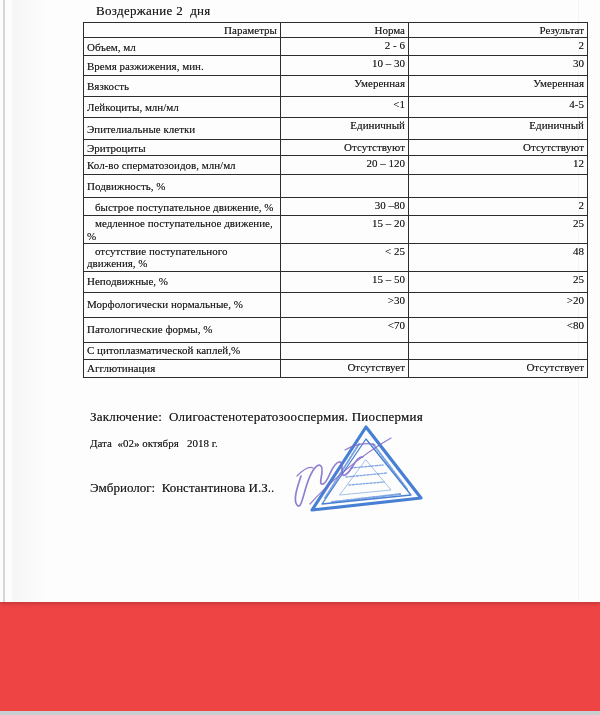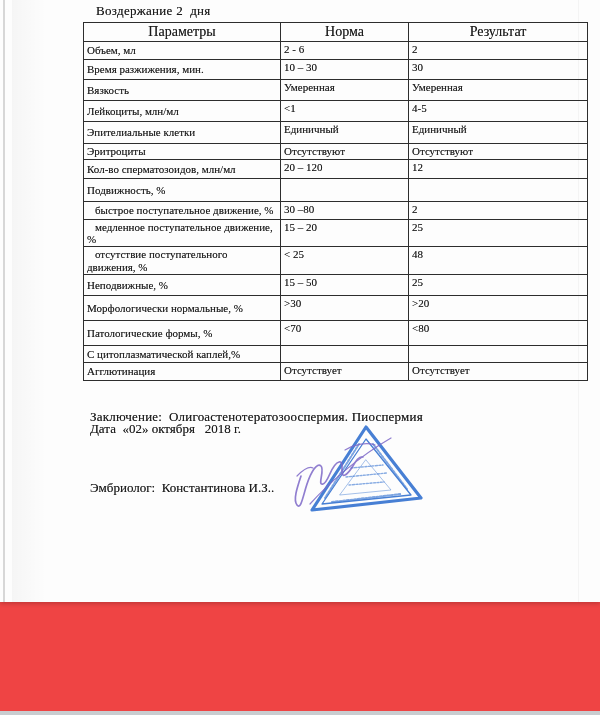--- a/index.html
+++ b/index.html
@@ -10,28 +10,28 @@
   .edge-line{position:absolute;left:3px;top:0;width:2px;height:602px;background:#d7d7d7;}
   .scan-shade{position:absolute;left:12px;top:0;width:34px;height:602px;
               background:linear-gradient(90deg,rgba(0,0,0,.03),rgba(0,0,0,0));}
   .fold-line{position:absolute;left:578px;top:0;width:1px;height:602px;background:rgba(0,0,0,.035);}
   .title{position:absolute;left:96px;top:3px;font-size:13px;letter-spacing:.3px;white-space:pre;
          text-shadow:0 0 .3px rgba(0,0,0,.55);}
   table.results{position:absolute;left:83px;top:22px;width:504px;border-collapse:collapse;
                 table-layout:fixed;font-size:11px;line-height:1.12;
                 text-shadow:0 0 .3px rgba(0,0,0,.5);}
   .results th,.results td{border:1px solid #2d2d2d;overflow:hidden;padding:1px 3px;}
-  .results th{font-weight:normal;text-align:center;font-size:14px;vertical-align:middle;}
+  .results th{font-weight:normal;text-align:right;font-size:11px;vertical-align:middle;}
   td.param{text-align:left;vertical-align:middle;white-space:nowrap;margin-left:46px;}
   td.param.sub{text-indent:8px;}
   td.param.wrap{white-space:normal;}
-  td.val{text-align:left;vertical-align:top;white-space:nowrap;}
+  td.val{text-align:right;vertical-align:top;white-space:nowrap;}
   .conclusion{position:absolute;left:90px;top:409px;font-size:13px;font-weight:normal;
               letter-spacing:.2px;white-space:pre;text-shadow:0 0 .3px rgba(0,0,0,.55);}
-  .date-line{position:absolute;left:90px;top:421px;font-size:13px;white-space:pre;
+  .date-line{position:absolute;left:90px;top:437px;font-size:11px;white-space:pre;
              text-shadow:0 0 .3px rgba(0,0,0,.5);}
   .emb-line{position:absolute;left:90px;top:480px;font-size:13px;white-space:pre;
             text-shadow:0 0 .3px rgba(0,0,0,.5);}
   .stamp-svg{position:absolute;left:283px;top:412px;}
   .bottom-bar{position:absolute;left:0;bottom:0;width:600px;height:4px;background:#c9cdd0;}
 </style>
 </head>
 <body>
 
 <div class="canvas">

